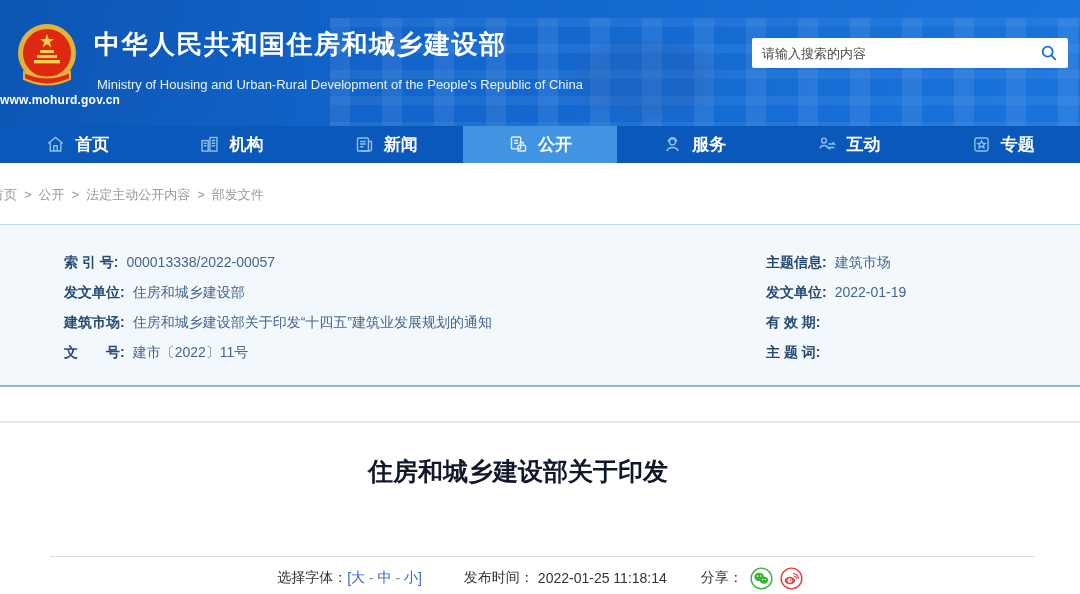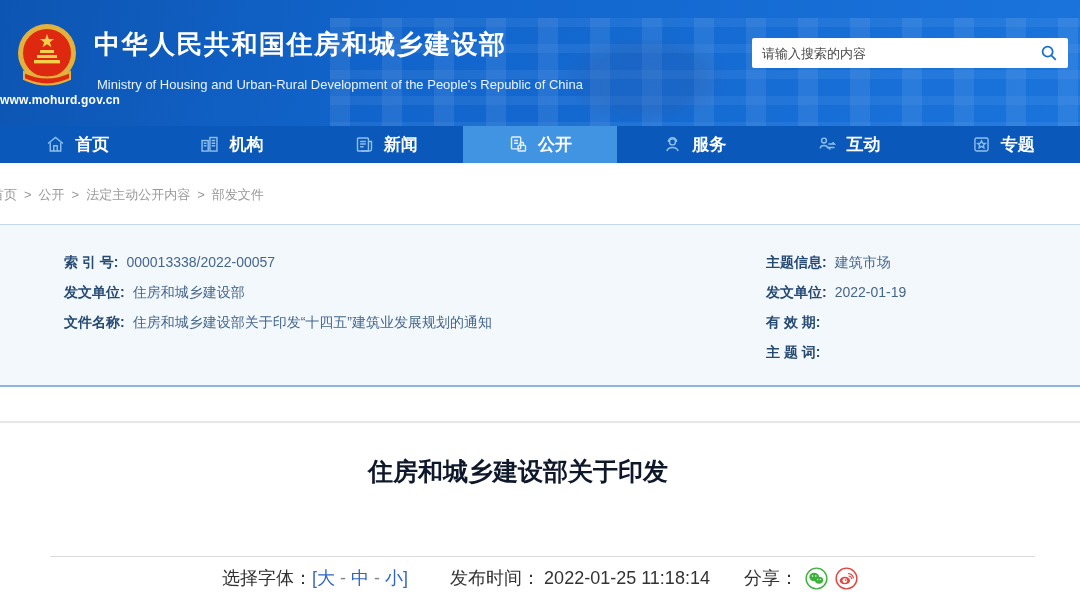--- a/index.html
+++ b/index.html
@@ -54,21 +54,21 @@
   .meta-label { color:#274a74; font-weight:bold; }
   .meta-value { color:#45658c; margin-left:8px; }
 
   
   .divider-full { position:absolute; top:421px; left:0; width:1080px; height:2px; background:#e7e7ee; }
   .doc-title { position:absolute; top:453px; left:0; width:1036px; text-align:center;
     font-size:25px; font-weight:bold; color:#0f172a; line-height:37px; }
   .divider-content { position:absolute; top:556px; left:50px; width:985px; height:1px; background:#dcdcdc; }
 
   .doc-toolbar { position:absolute; top:565px; left:0; width:1080px; height:26px;
-    display:flex; align-items:center; justify-content:center; font-size:18px; color:#333; }
+    display:flex; align-items:center; justify-content:center; font-size:14px; color:#333; }
   .doc-toolbar .piece { white-space:pre; }
   .font-link { color:#2e64c8; cursor:pointer; }
   .bracket { color:#3c6bc4; }
   .dash { color:#888; }
   .pub-label { margin-left:42px; }
   .pub-time { margin-left:4px; color:#333; }
   .share-label { margin-left:34px; }
   .share-icon { width:23px; height:23px; margin-left:7px; cursor:pointer; display:inline-flex; }
 </style>
 </head>
@@ -185,21 +185,24 @@
 
   <section class="meta-panel">
     <div class="meta-col left">
       <div class="meta-row">
         <span class="meta-label">索 引 号:</span><span class="meta-value">000013338/2022-00057</span>
       </div>
       <div class="meta-row">
         <span class="meta-label">发文单位:</span><span class="meta-value">住房和城乡建设部</span>
       </div>
       <div class="meta-row">
-        <span class="meta-label">文件名称:</span><span class="meta-value">住房和城乡建设部关于印发“十四五”建筑业发展规划的通知</span>
+        <span class="meta-label">建筑市场:</span><span class="meta-value">住房和城乡建设部关于印发“十四五”建筑业发展规划的通知</span>
+      </div>
+      <div class="meta-row">
+        <span class="meta-label">文　　号:</span><span class="meta-value">建市〔2022〕11号</span>
       </div>
     </div>
     <div class="meta-col right">
       <div class="meta-row">
         <span class="meta-label">主题信息:</span><span class="meta-value">建筑市场</span>
       </div>
       <div class="meta-row">
         <span class="meta-label">发文单位:</span><span class="meta-value">2022-01-19</span>
       </div>
       <div class="meta-row">

